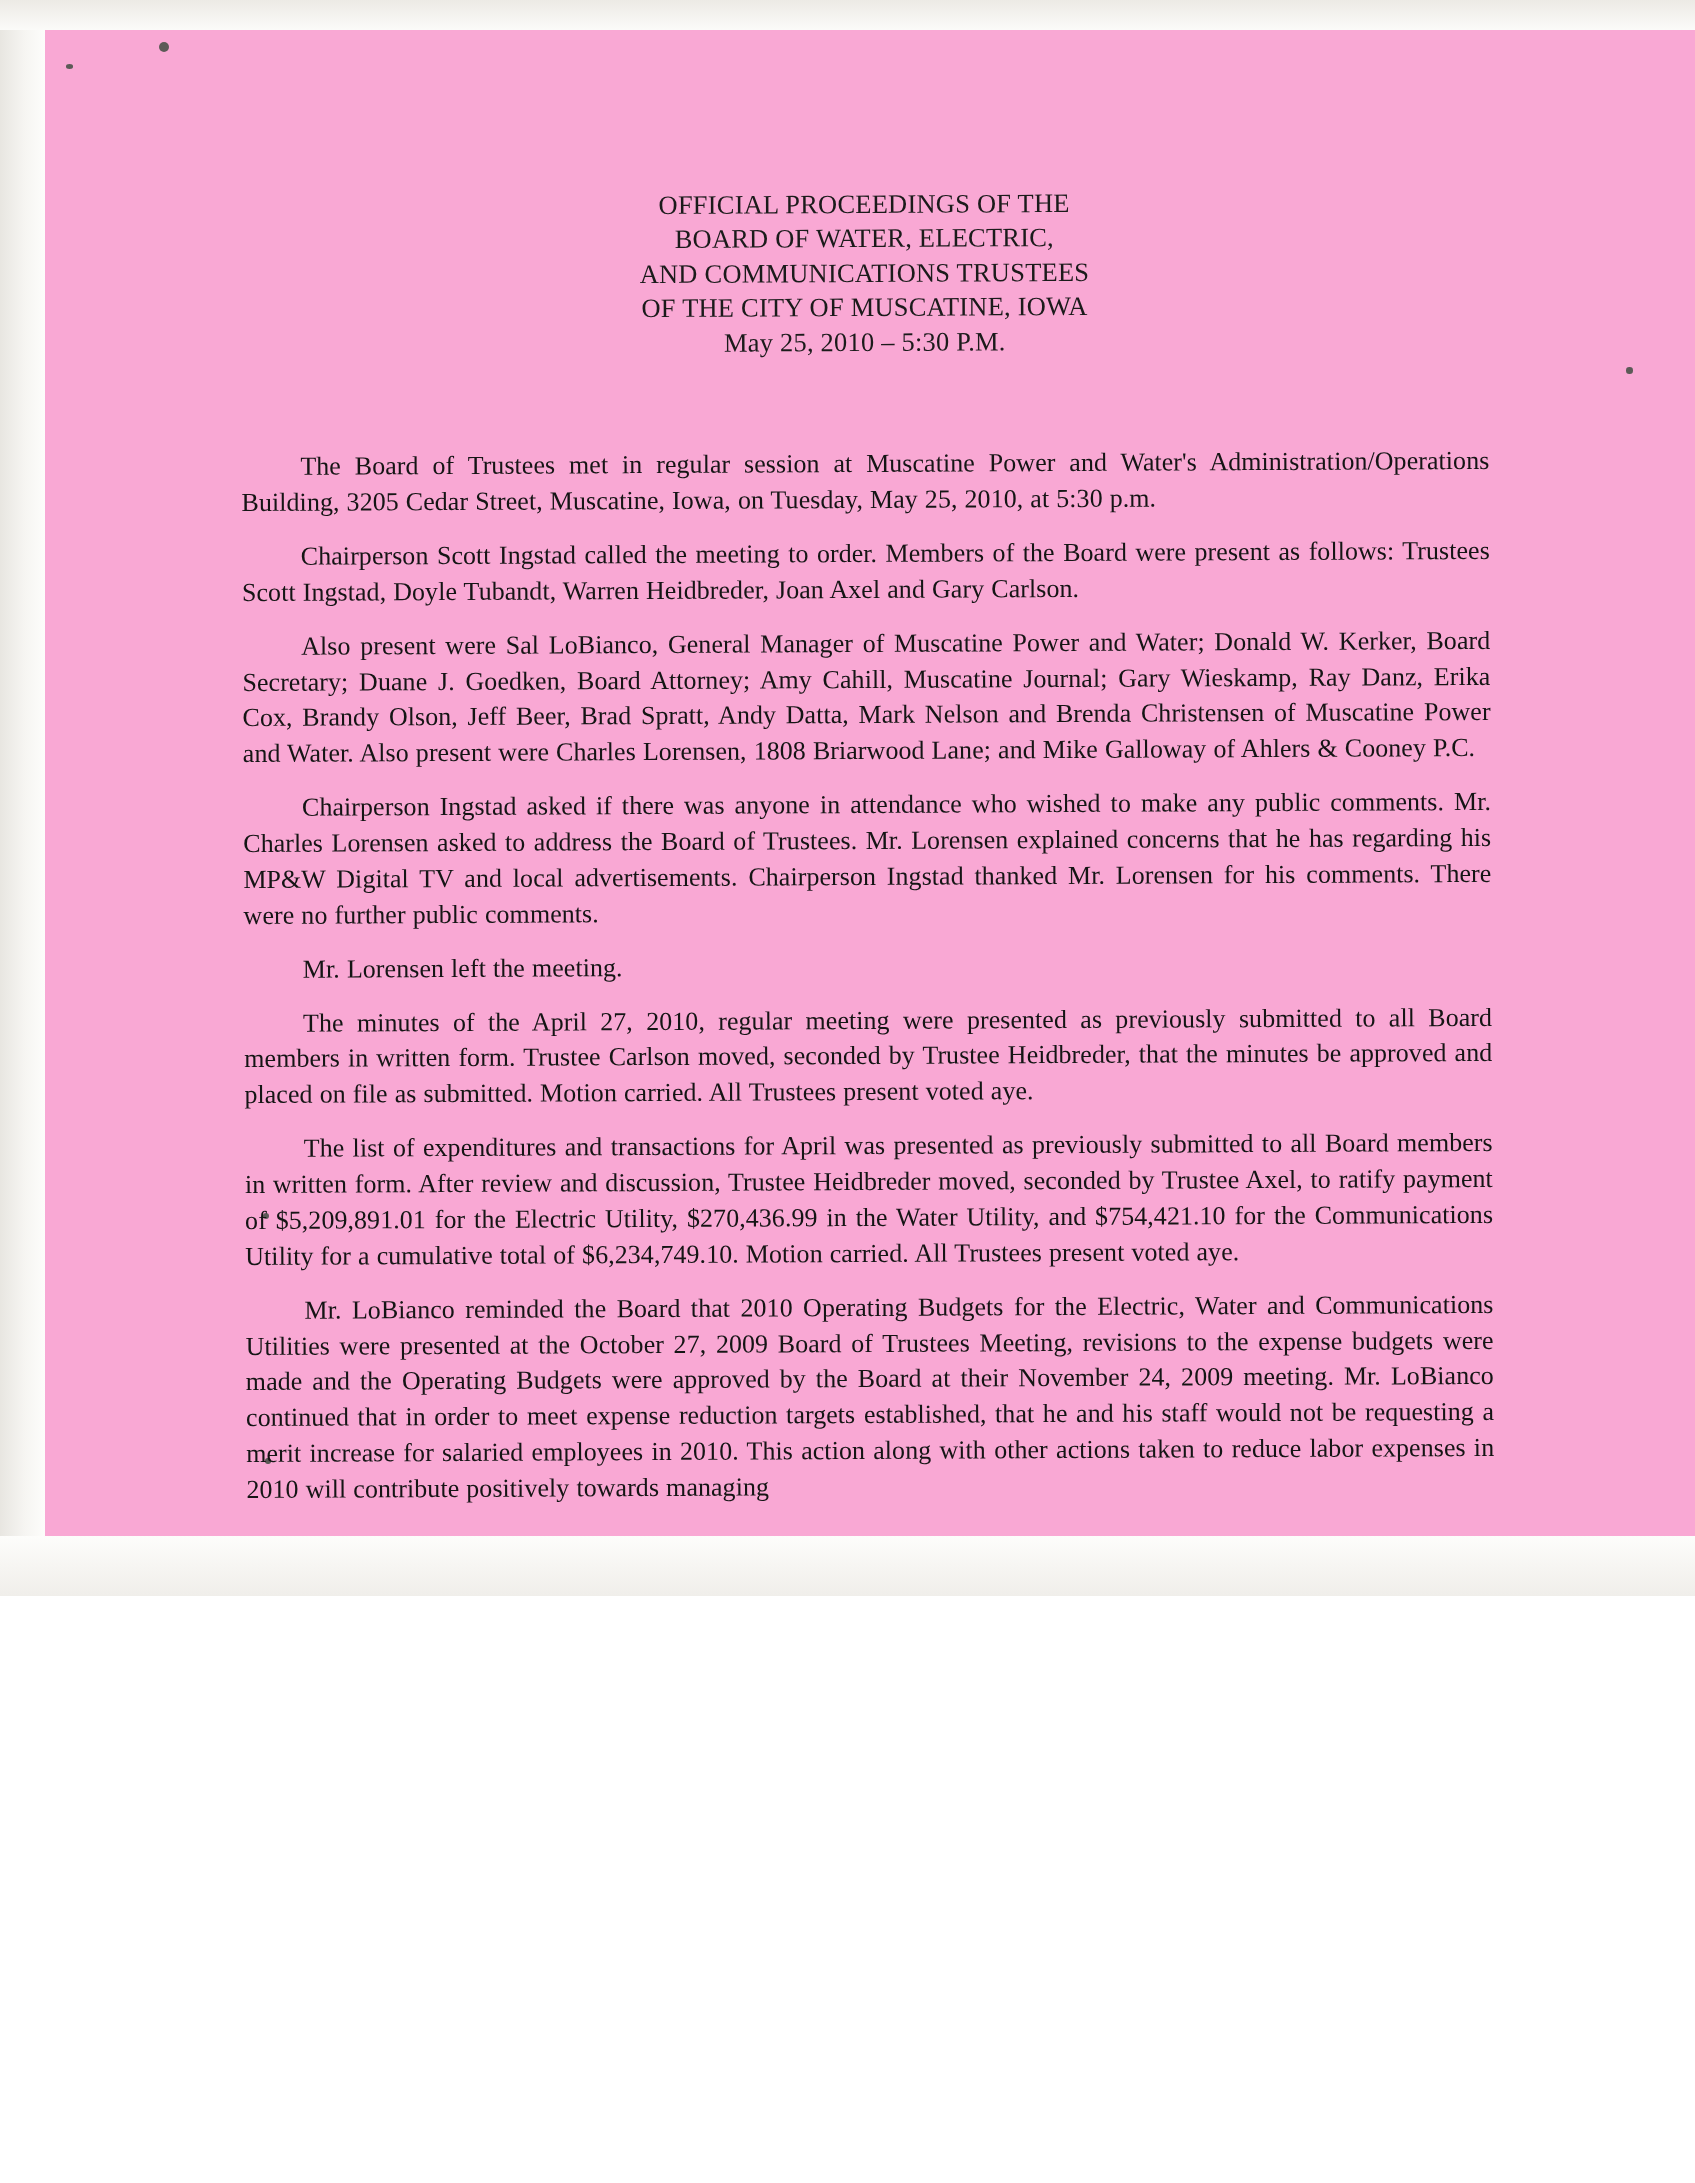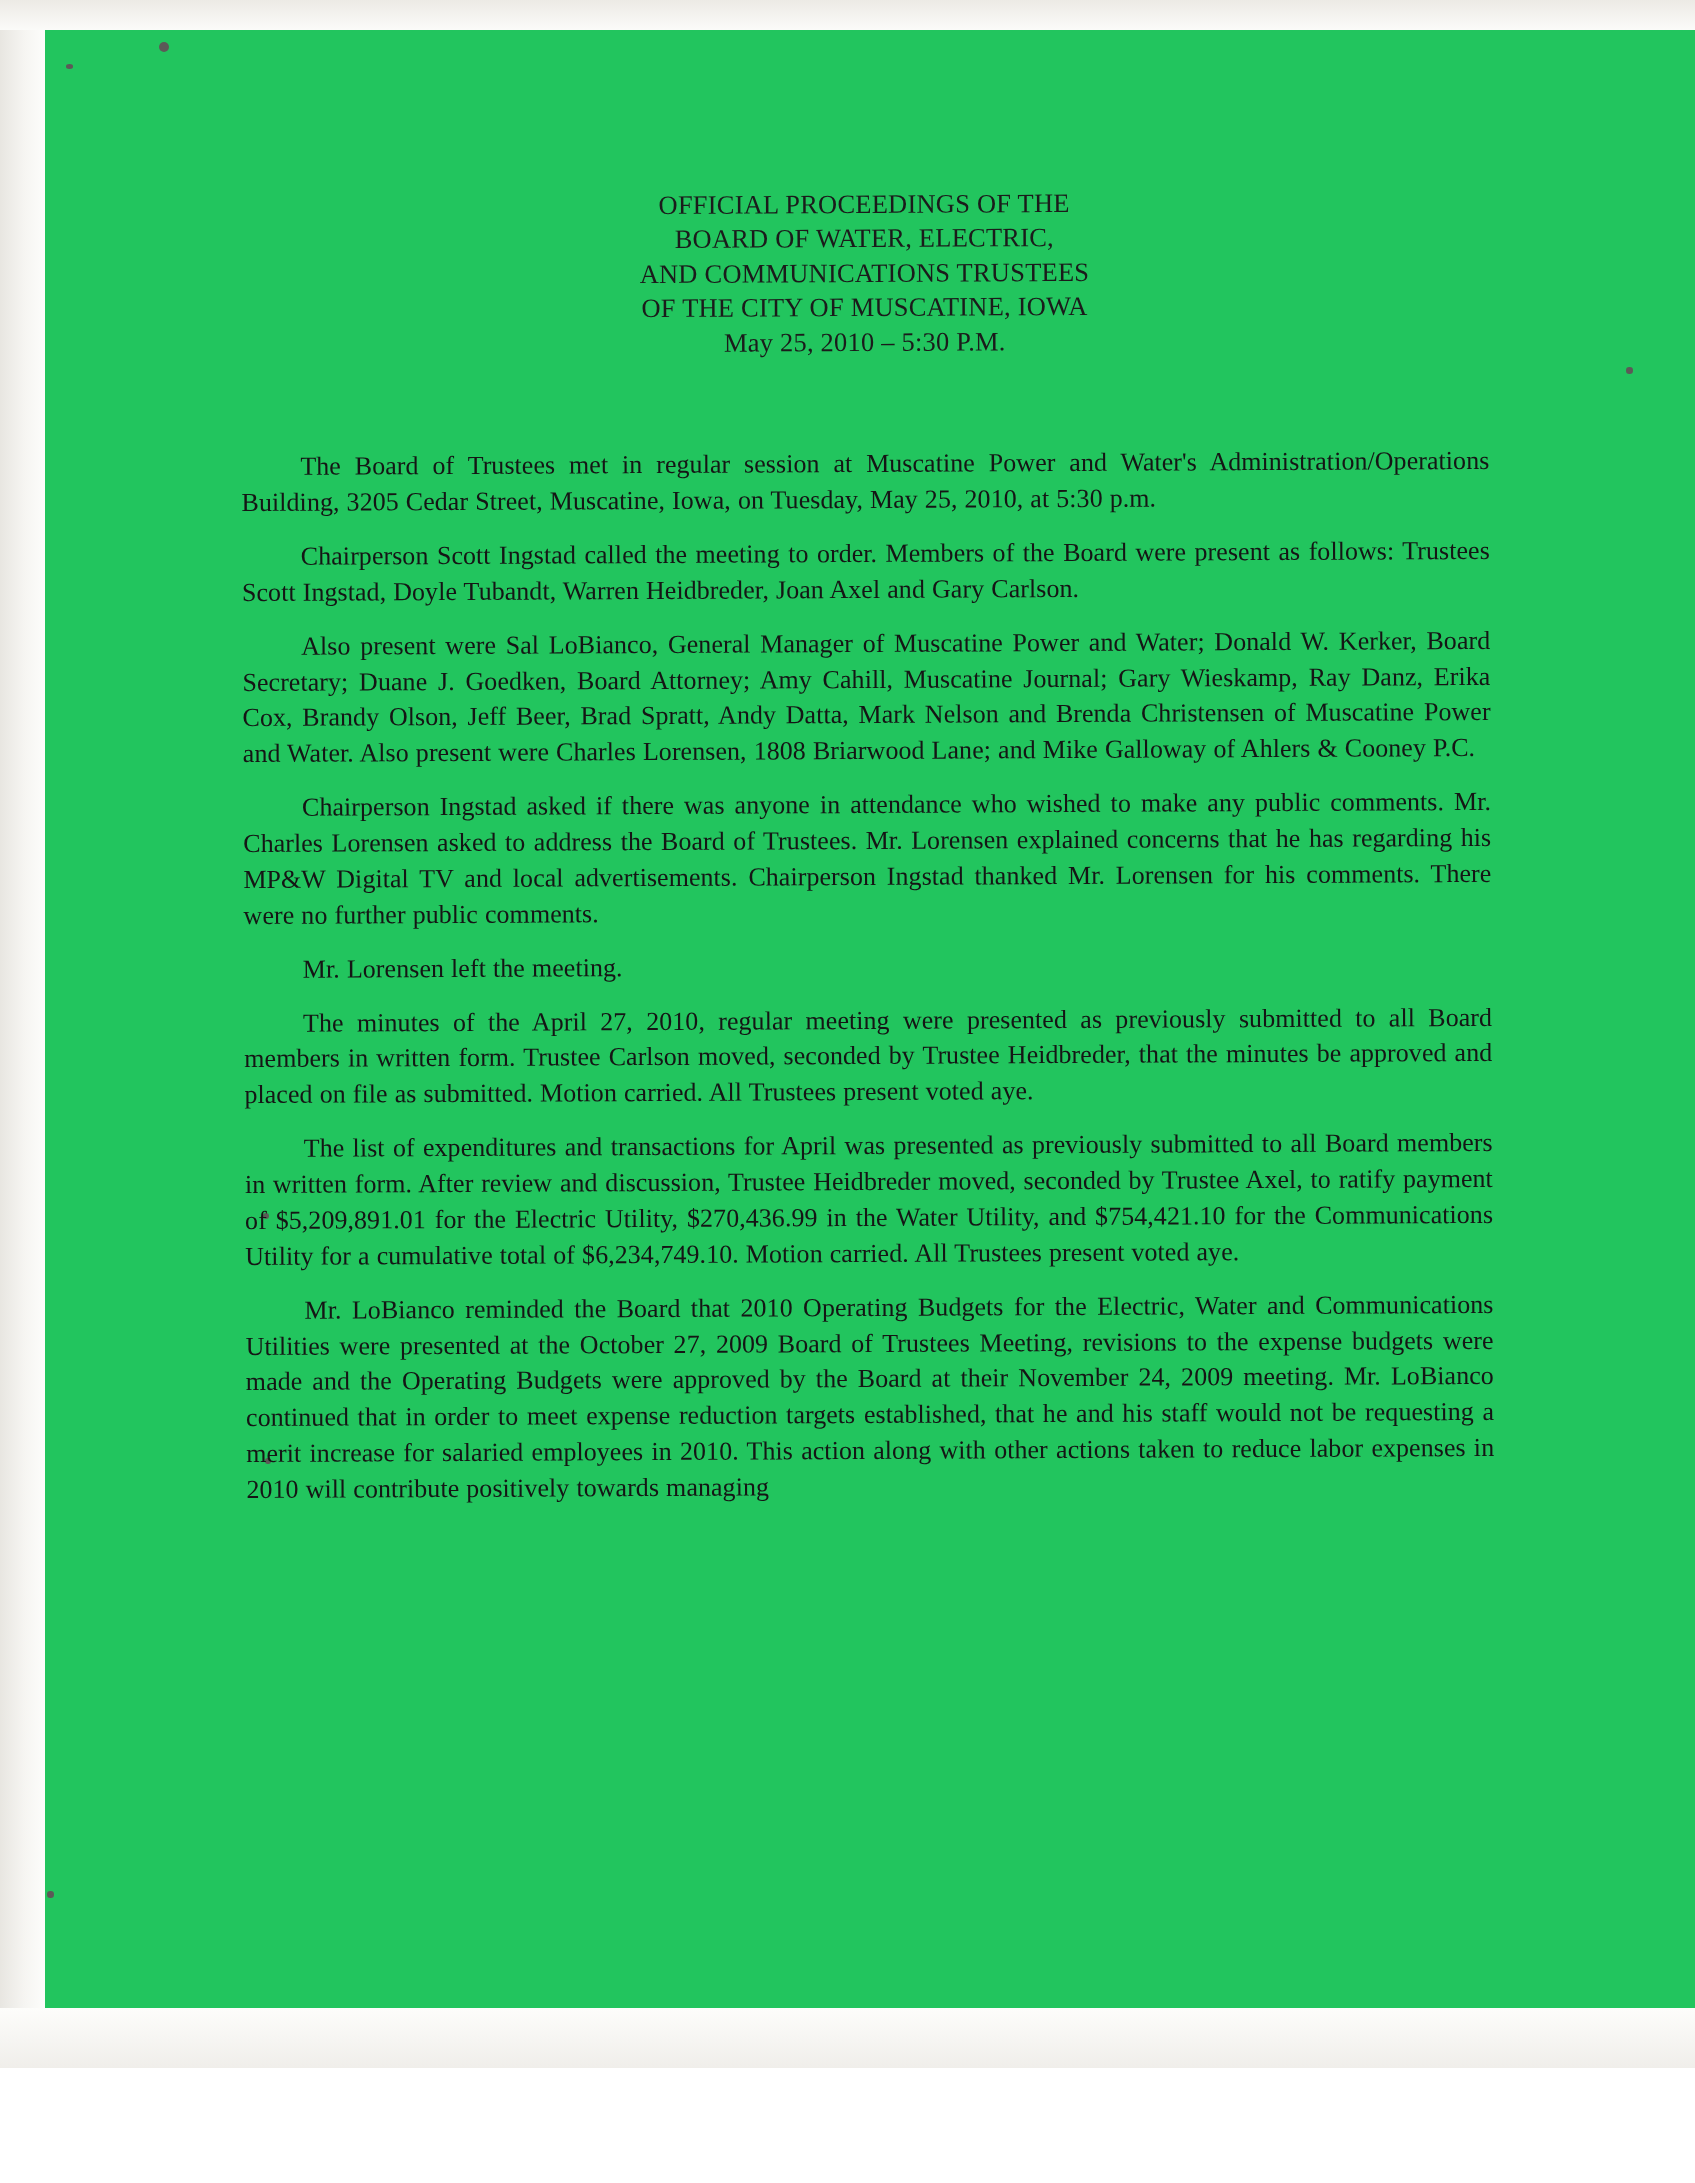--- a/index.html
+++ b/index.html
@@ -6,22 +6,22 @@
     margin: 0;
     padding: 0;
     background: #ffffff;
   }
   body {
     font-family: "Liberation Serif", serif;
   }
   .page {
     position: relative;
     width: 1696px;
-    height: 2068px;
-    background: #22c55e;
+    height: 1596px;
+    background: #f9a8d4;
     overflow: hidden;
   }
   
   .scan-edge-left {
     position: absolute;
     left: 0; top: 0;
     width: 45px; height: 100%;
     background: linear-gradient(to right, #e8e6e1 0%, #f6f5f2 55%, #fdfdfb 100%);
     pointer-events: none;
   }

